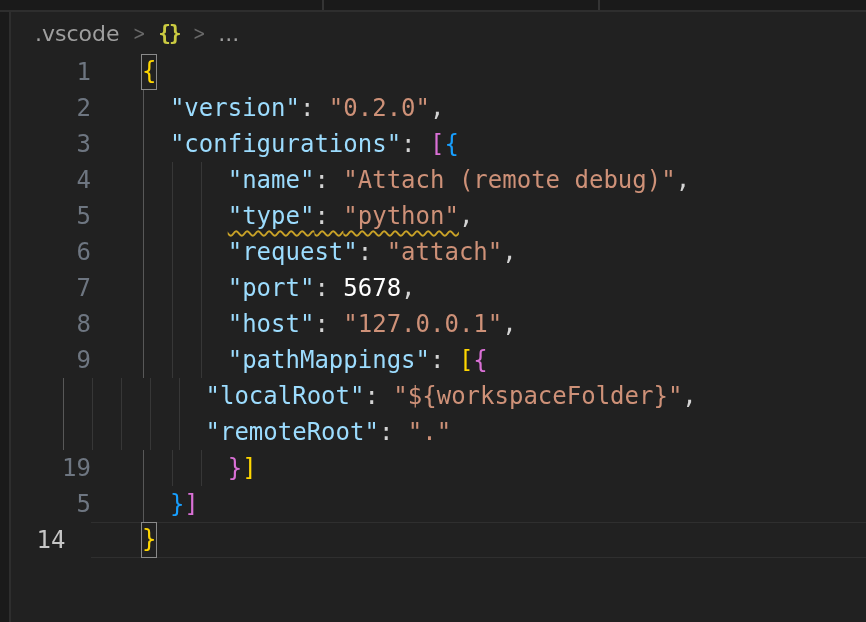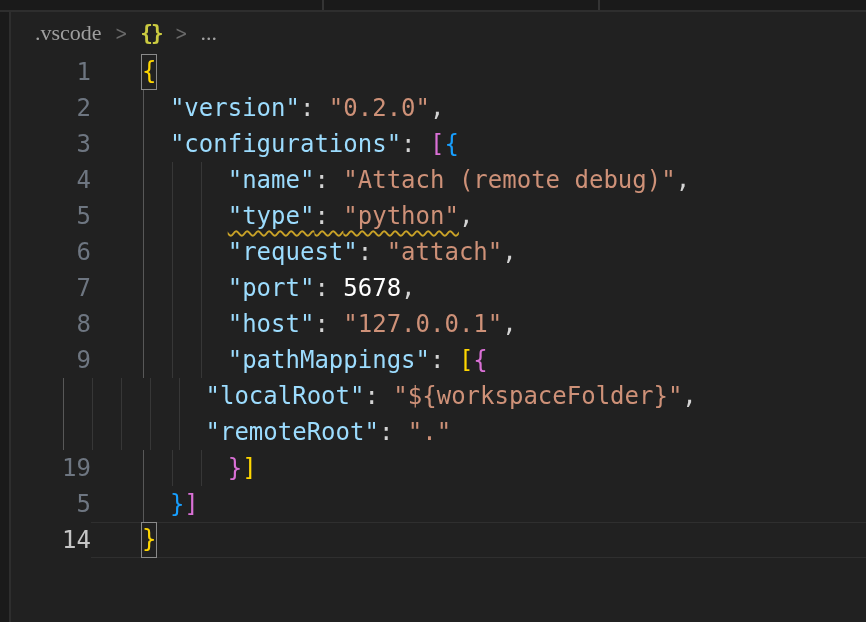--- a/index.html
+++ b/index.html
@@ -13,29 +13,29 @@
   .sep1{left:322px;}
   .sep2{left:598px;}
 
   
   .left-strip{position:absolute;left:0;top:0;bottom:0;width:9px;background:#1a1a1a;border-right:2px solid #2e2e2e;z-index:4;}
 
   .editor{position:absolute;left:11px;top:12px;right:0;bottom:0;}
 
   .breadcrumb{height:42px;display:flex;align-items:center;padding-left:24px;gap:11px;
     font-family:"DejaVu Sans","Liberation Sans",sans-serif;font-size:22px;color:#9f9f9f;}
-  .bc-item{color:#9f9f9f;font-family:Liberation Serif, serif;}
+  .bc-item{color:#9f9f9f;}
   .bc-sep{color:#686868;font-size:20px;transform:scaleX(.75);}
   .bc-icon{color:#cbcb41;font-family:"DejaVu Sans Mono",monospace;font-size:21px;font-weight:bold;letter-spacing:-2px;}
 
   .code{font-family:"DejaVu Sans Mono","Liberation Mono",monospace;font-size:24px;line-height:36px;}
   .code-line{display:flex;height:36px;}
   .gutter{flex:none;width:80px;text-align:right;color:#6e7681;}
   .line-content{flex:1;position:relative;padding-left:50px;white-space:pre;color:#d4d4d4;}
-  .current .gutter{color:#c6c6c6;}
+  .current .gutter{color:#c6c6c6;text-align:center;}
   .current .line-content{box-shadow:inset 0 1px 0 #2f2f2f, inset 0 -1px 0 #2f2f2f;}
 
   .guide{position:absolute;top:0;bottom:0;width:1px;background:#373737;}
   .guide.active{background:#585858;}
 
   .tk-key{color:#9cdcfe;}
   .tk-str{color:#ce9178;}
   .tk-num{color:#ffffff;}
   .tk-pun{color:#d4d4d4;}
   .tk-b1{color:#ffd700;}

